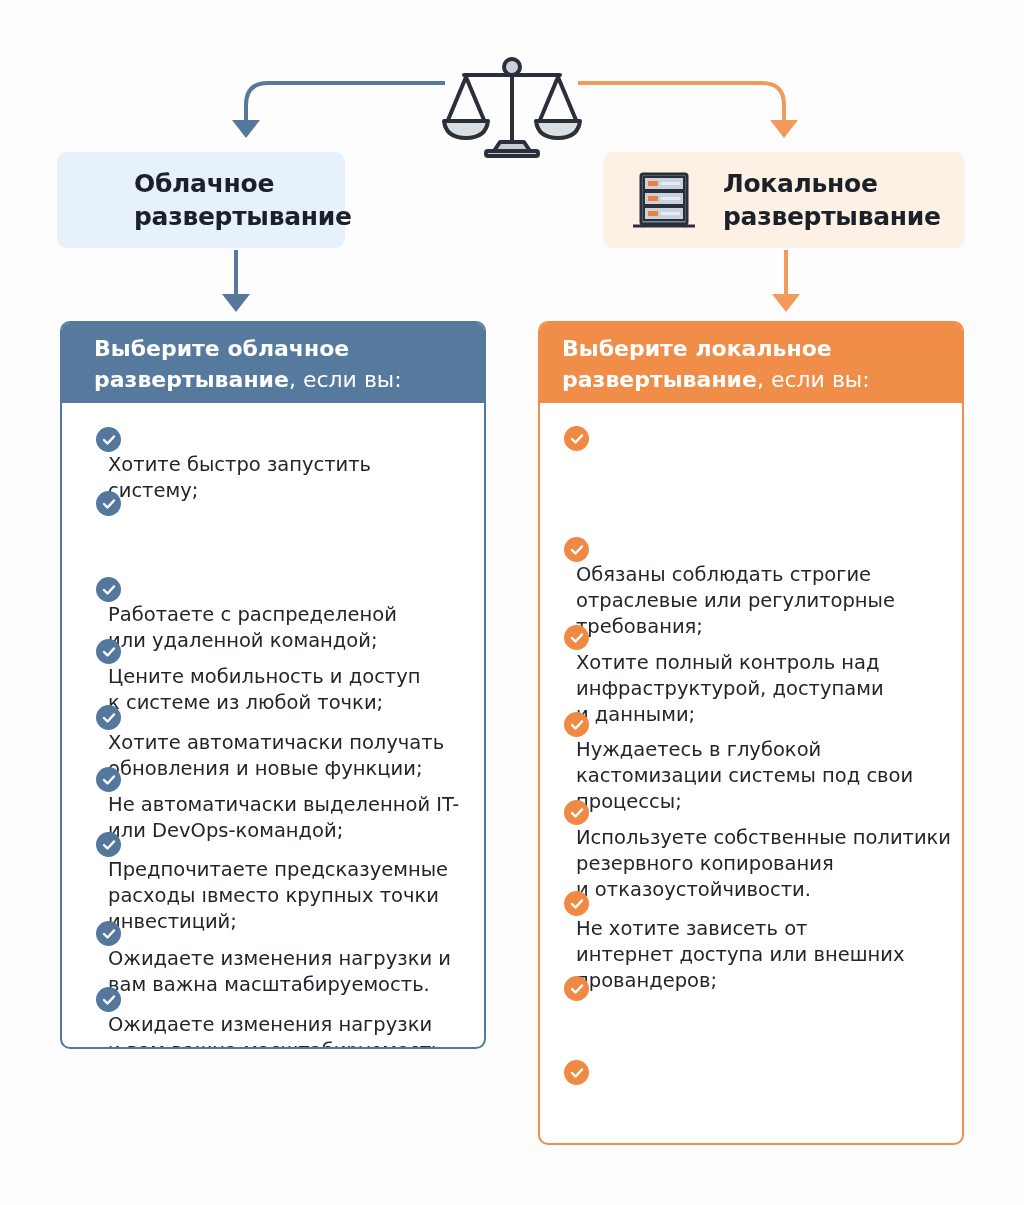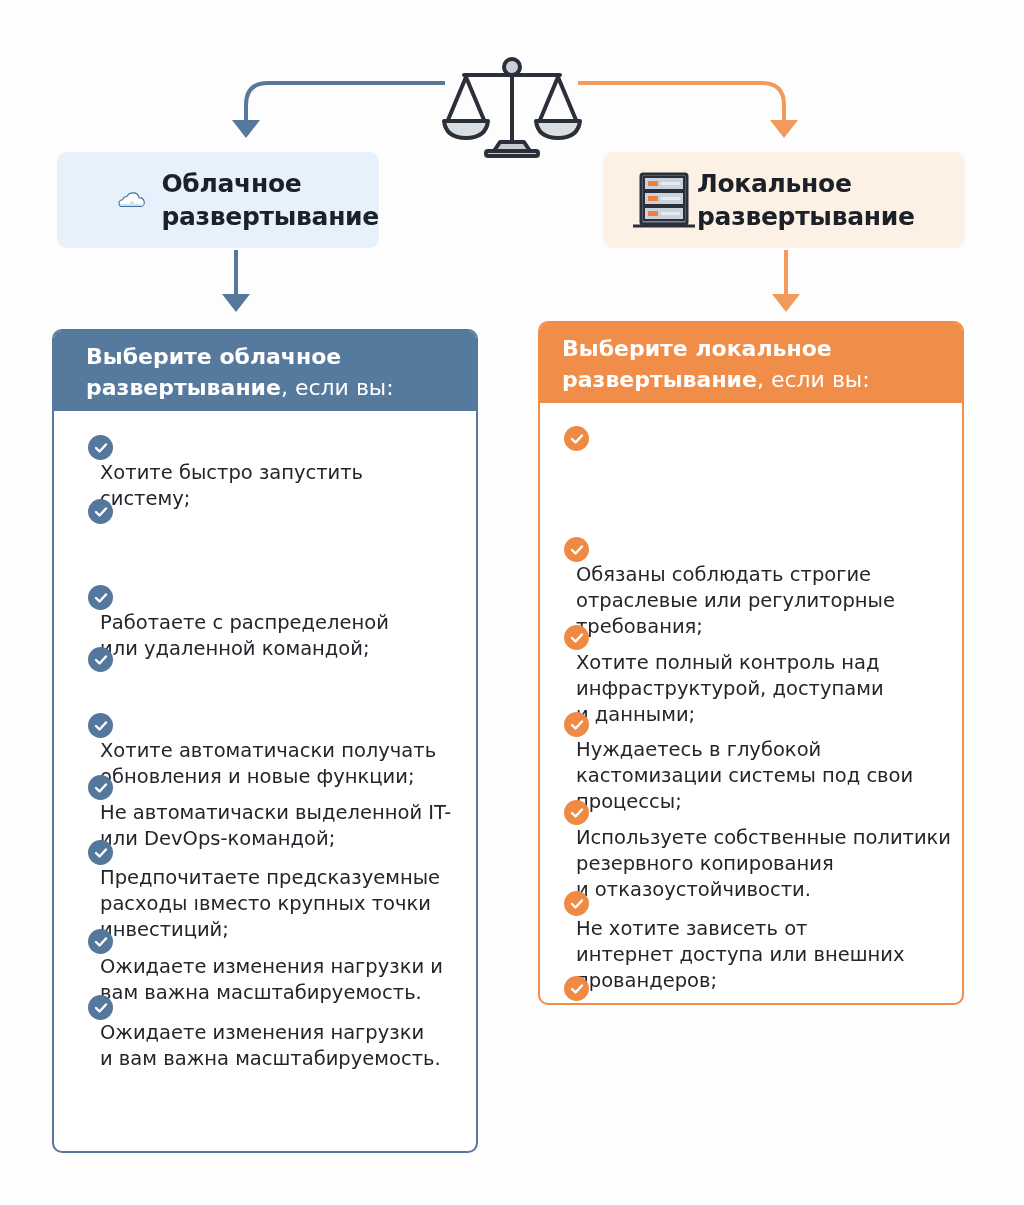--- a/index.html
+++ b/index.html
@@ -1,29 +1,29 @@
 <!DOCTYPE html>
 <html><head>
 <meta charset="utf-8">
 <style>
   html, body { margin: 0; padding: 0; background: #fdfdfd; }
   body { width: 1024px; height: 1205px; position: relative; overflow: hidden;
          font-family: "DejaVu Sans", "Liberation Sans", sans-serif; color: #1f2328; }
   svg.connectors { position: absolute; left: 0; top: 0; }
   .option { position: absolute; top: 152px; height: 96px; border-radius: 10px;
             display: flex; align-items: center; box-sizing: border-box; }
-  .option.cloud { left: 57px; width: 322px; background: #e6f1fb; padding-left: 44px; }
+  .option.cloud { left: 57px; width: 288px; background: #e6f1fb; padding-left: 44px; }
   .option.local { left: 603px; width: 362px; background: #fdf0e4; }
   .option-title { font-weight: bold; font-size: 25px; line-height: 33px; color: #1c2129; letter-spacing: -0.3px; }
   .option.cloud .option-title { margin-left: 16px; }
-  .option.local .option-title { }
+  .option.local .option-title { margin-left: 26px; }
   .panel { position: absolute; top: 321px; width: 426px; box-sizing: border-box;
            border-radius: 10px; overflow: hidden; background: #fff; }
-  .panel.cloud { left: 52px; height: 824px; border: 2px solid #56789c; margin-top: 8px; }
-  .panel.local { left: 538px; height: 684px; border: 2px solid #ef8d49; }
+  .panel.cloud { left: 60px; height: 728px; border: 2px solid #56789c; }
+  .panel.local { left: 538px; height: 824px; border: 2px solid #ef8d49; }
   .panel-head { height: 80px; padding: 10px 0 0 32px; box-sizing: border-box; color: #fff;
                 font-size: 22px; line-height: 31px; }
   .panel.cloud .panel-head { background: #56799e; }
   .panel.local .panel-head { background: #f08d48; padding-left: 22px; }
   .panel-head b { font-weight: bold; }
   .items { list-style: none; margin: 0; padding: 0; }
   .item { position: absolute; display: flex; align-items: flex-start; flex-direction: column; }
   .check { width: 25px; height: 25px; border-radius: 50%; flex: 0 0 25px; margin-top: 2px;
            display: flex; align-items: center; justify-content: center; }
   .panel.cloud .check { background: #54779c; }
@@ -122,20 +122,22 @@
         </span>
         <span class="item-text">Работаете с распределеной
 или удаленной командой;</span>
       </li>
     <li class="item" style="left:34px;top:314px">
         <span class="check">
           <svg width="14" height="12" viewBox="0 0 14 12">
             <path d="M2 6 L5.5 9.5 L12 2.5" fill="none" stroke="#fff" stroke-width="2.4" stroke-linecap="round" stroke-linejoin="round"></path>
           </svg>
         </span>
+        <span class="item-text">Цените мобильность и доступ
+к системе из любой точки;</span>
       </li>
     <li class="item" style="left:34px;top:380px">
         <span class="check">
           <svg width="14" height="12" viewBox="0 0 14 12">
             <path d="M2 6 L5.5 9.5 L12 2.5" fill="none" stroke="#fff" stroke-width="2.4" stroke-linecap="round" stroke-linejoin="round"></path>
           </svg>
         </span>
         <span class="item-text">Хотите автоматичаски получать
 обновления и новые функции;</span>
       </li>

